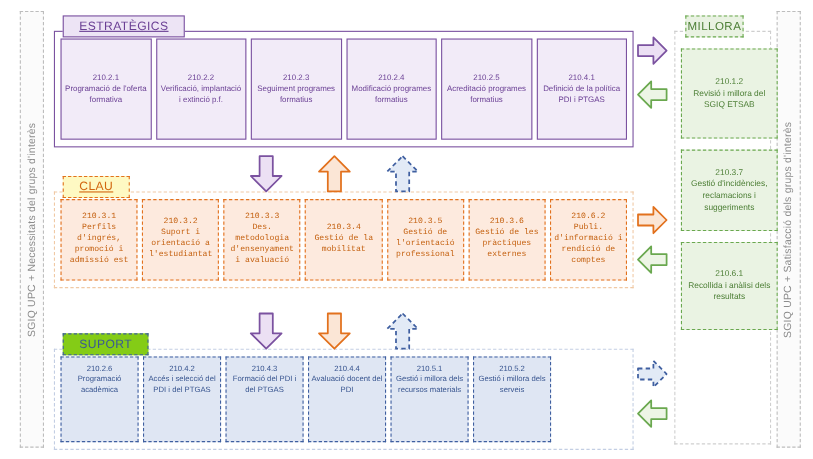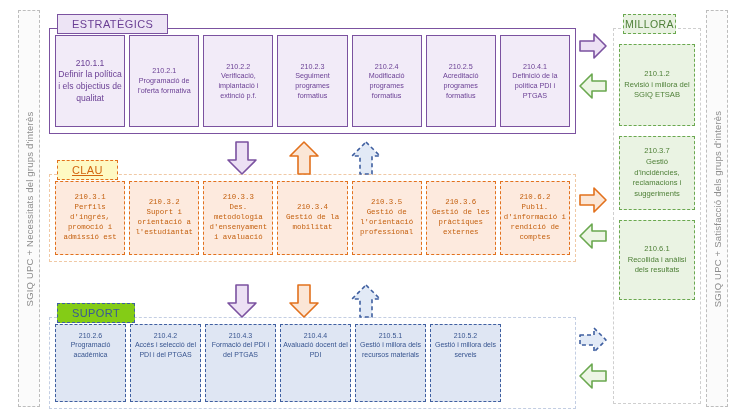--- a/index.html
+++ b/index.html
@@ -73,21 +73,21 @@
     font-size: 7.2px;
     line-height: 1.35;
     padding: 3px 2px;
     word-break: break-word;
     hyphens: auto;
   }
 
   
   #band-estrategics { top: 14px; }
   #band-estrategics .band-tab {
-    background: #ede4f5; border: 1.2px solid #7b52a0; color: #6a3f94;
+    background: #ede4f5; border: 1.2px solid #7b52a0; color: #6a3f94; text-decoration: underline;
   }
   #band-estrategics .band-body {
     background: #ffffff; border: 1.2px solid #7b52a0; height: 106px;
   }
   #band-estrategics .proc-box {
     background: #f2ebf8; border: 1.1px solid #7b52a0; color: #6a3f94;
   }
   #band-estrategics .proc-box.first { font-size: 8.6px; }
 
   
@@ -134,21 +134,21 @@
   #col-millora .band-tab {
     position: absolute;
     top: 0; left: 10px;
     height: 20px; padding: 0 1px;
     display: flex; align-items: center; justify-content: center;
     background: #e9f2e2; border: 1.3px dashed #6aa84f; color: #4e8038;
     font-size: 10.5px; z-index: 3;
   }
   .millora-box {
     position: absolute;
-    left: 6px; width: 76px;
+    left: 6px; width: 88px;
     background: #eaf3e3;
     border: 1.4px dashed #6aa84f;
     color: #4d7f36;
     text-align: center;
     font-size: 7.6px;
     line-height: 1.4;
     display: flex; align-items: center; justify-content: center;
     padding: 3px 4px;
   }
 
@@ -167,23 +167,20 @@
     <div class="side-rail-label lbl">SGIQ UPC + Necessitats del grups d'interès</div>
   </div>
 
   <div class="side-rail right">
     <div class="side-rail-label lbl">SGIQ UPC + Satisfacció dels grups d'interès</div>
   </div>
 
   <div class="band" id="band-estrategics">
     <div class="band-tab">ESTRATÈGICS</div>
     <div class="band-body">
-      <div class="proc-box first">
-        <span>210.1.1<br>Definir la política i els objectius de qualitat</span>
-      </div>
       <div class="proc-box">
         <span>210.2.1<br>Programació de l'oferta formativa</span>
       </div>
       <div class="proc-box">
         <span>210.2.2<br>Verificació, implantació i extinció p.f.</span>
       </div>
       <div class="proc-box">
         <span>210.2.3<br>Seguiment programes formatius</span>
       </div>
       <div class="proc-box">

